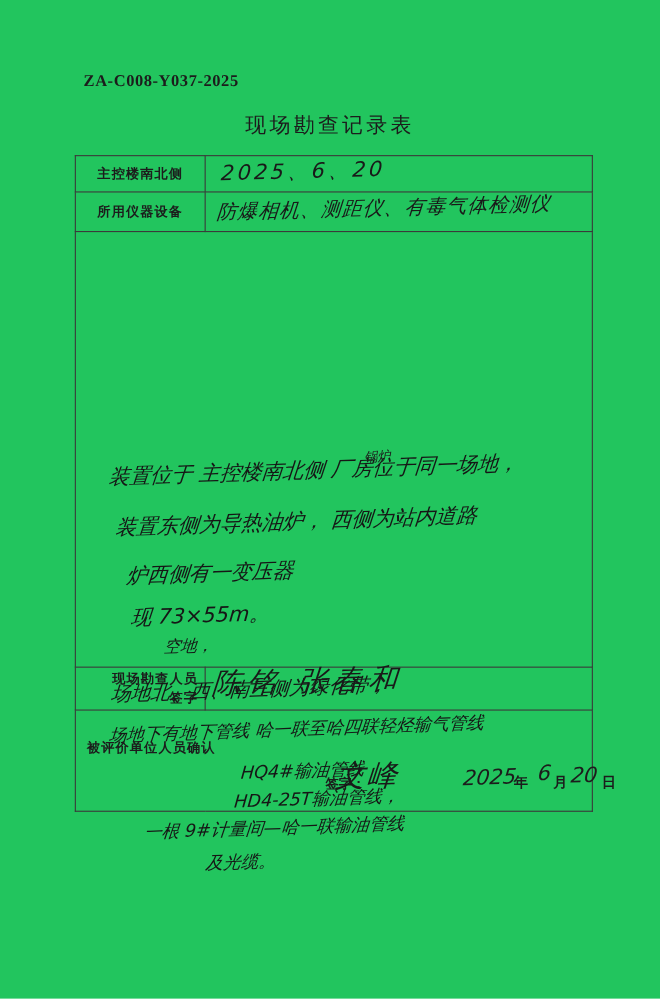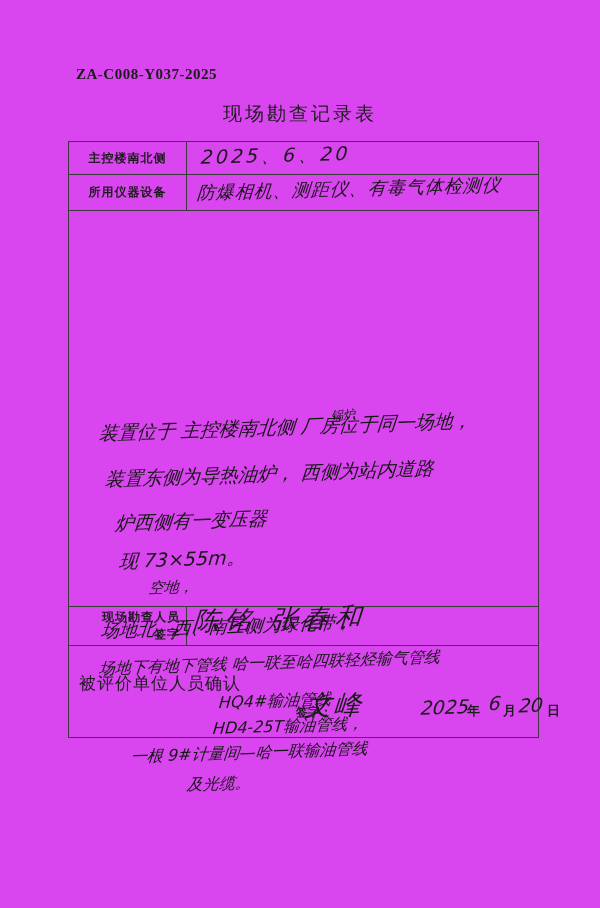--- a/index.html
+++ b/index.html
@@ -1,16 +1,16 @@
 <!DOCTYPE html>
 <html><head>
 <meta charset="utf-8">
 <style>
   html,body{margin:0;padding:0;background:#ffffff;}
-  .page{position:relative;width:600px;height:908px;background:#d946ef;overflow:hidden;
+  .page{position:relative;width:600px;height:908px;background:#22c55e;overflow:hidden;
         font-family:"Liberation Serif",serif;color:#1c1c1c;}
   .doc-number{position:absolute;left:76px;top:66px;font-size:15px;font-weight:700;
         letter-spacing:0.5px;font-family:"Liberation Serif",serif;}
   .form-title{position:absolute;left:0;top:101px;width:100%;text-align:center;
         font-size:19px;font-weight:400;letter-spacing:3px;}
   table.record{position:absolute;left:68px;top:141px;width:470px;border-collapse:collapse;
         table-layout:fixed;}
   table.record td{border:1.4px solid #3a3a3a;vertical-align:middle;padding:2px 6px;
         font-size:12px;overflow:visible;}
   td.lbl{text-align:center;font-weight:700;letter-spacing:1px;}
@@ -34,21 +34,21 @@
   .note-line:nth-of-type(5){left:80px;top:170px;font-size:15px;}
   .note-line:nth-of-type(6){left:32px;top:210px;font-size:18px;}
   .note-line:nth-of-type(7){left:30px;top:250px;font-size:16px;}
   .note-line:nth-of-type(8){left:150px;top:284px;font-size:16px;}
   .note-line:nth-of-type(9){left:144px;top:310px;font-size:16px;}
   .note-line:nth-of-type(10){left:62px;top:338px;font-size:16px;}
   .note-line:nth-of-type(11){left:118px;top:366px;font-size:16px;}
   .sig-row-val{position:relative;}
   .surveyor-sig{font-size:26px;margin-top:-10px;letter-spacing:6px;}
   td.confirm-cell{position:relative;vertical-align:top;padding:0;}
-  .confirm-label{position:absolute;left:10px;top:26px;font-weight:400;font-size:17px;
+  .confirm-label{position:absolute;left:10px;top:26px;font-weight:700;font-size:12px;
         letter-spacing:1px;}
   .sign-line{position:absolute;left:0;top:0;width:100%;height:100%;}
   .sign-label{position:absolute;left:195px;top:58px;font-weight:700;font-size:12px;margin-left:32px;}
   .confirm-sig{position:absolute;left:236px;top:42px;font-size:27px;letter-spacing:2px;}
   .d-num{position:absolute;font-family:"DejaVu Sans",sans-serif;font-style:italic;
         font-size:19px;transform:rotate(-2deg) skewX(-8deg);}
   .d-lbl{position:absolute;font-weight:700;font-size:13px;}
   .y-num{left:352px;top:50px;} .y-lbl{left:398px;top:56px;}
   .m-num{left:420px;top:46px;} .m-lbl{left:434px;top:56px;}
   .dd-num{left:450px;top:48px;} .d-lbl2{left:478px;top:56px;}

